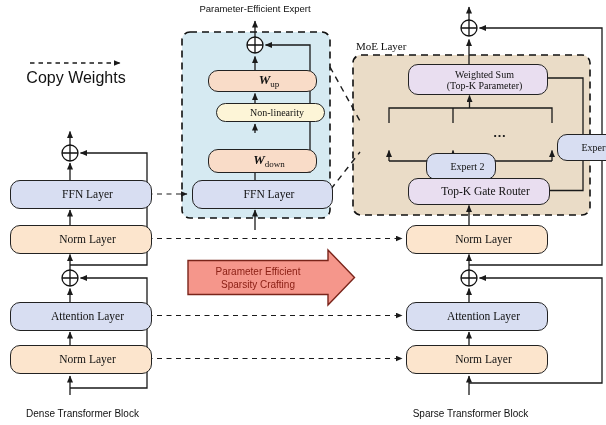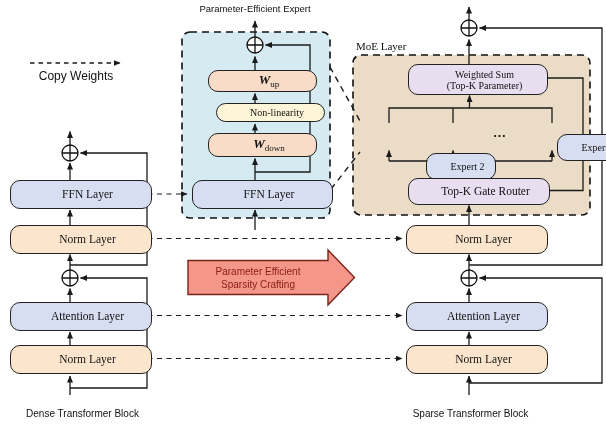--- a/index.html
+++ b/index.html
@@ -123,34 +123,34 @@
       </g>
       <g>
         <circle cx="469" cy="278" r="8"></circle>
           <path d="M461,278 H477 M469,270 V286" fill="none"></path>
       </g>
     </g>
 
     <polygon points="188,260.5 328,260.5 328,250 354.5,277.5 328,305 328,294.5 188,294.5" fill="#f5968b" stroke="#7a241a" stroke-width="1.4"></polygon>
   </svg>
 
-  <div class="lbl sans" style="left:15px;top:69px;width:122px;font-size:12px;">Copy Weights</div>
+  <div class="lbl sans" style="left:15px;top:69px;width:122px;font-size:16px;">Copy Weights</div>
 
   <div class="box lav" style="left:10px;top:180px;width:127px;height:27px;">FFN Layer</div>
   <div class="box peach" style="left:10px;top:225px;width:127px;height:27px;">Norm Layer</div>
   <div class="box lav" style="left:10px;top:302px;width:127px;height:27px;">Attention Layer</div>
   <div class="box peach" style="left:10px;top:345px;width:127px;height:27px;">Norm Layer</div>
   <div class="lbl sans" style="left:0px;top:408px;width:165px;font-size:10px;">Dense Transformer Block</div>
 
   <div class="lbl sans" style="left:164px;top:3px;width:182px;font-size:9.5px;">Parameter-Efficient Expert</div>
   <div class="box wbox" style="left:208px;top:70px;width:94px;height:20px;">
     <span class="wlab"><i>W</i><sub>up</sub></span>
   </div>
   <div class="box yellow small" style="left:216px;top:103px;width:94px;height:17px;">Non-linearity</div>
-  <div class="box wbox" style="left:208px;top:133px;width:94px;height:22px;text-align:center;">
+  <div class="box wbox" style="left:208px;top:149px;width:94px;height:22px;text-align:center;">
     <span class="wlab"><i>W</i><sub>down</sub></span>
   </div>
   <div class="box lav" style="left:192px;top:180px;width:126px;height:27px;">FFN Layer</div>
 
   <div class="lbl" style="left:356px;top:40px;width:70px;font-size:11px;text-align:left;">MoE Layer</div>
   <div class="box purple small" style="left:408px;top:64px;width:125px;height:29px;flex-direction:column;">
     <span>Weighted Sum</span>
     <span>(Top-K Parameter)</span>
   </div>
   <div class="box lav small" style="left:426px;top:106px;width:55px;height:25px;margin-top:47px;">Expert 2</div>

